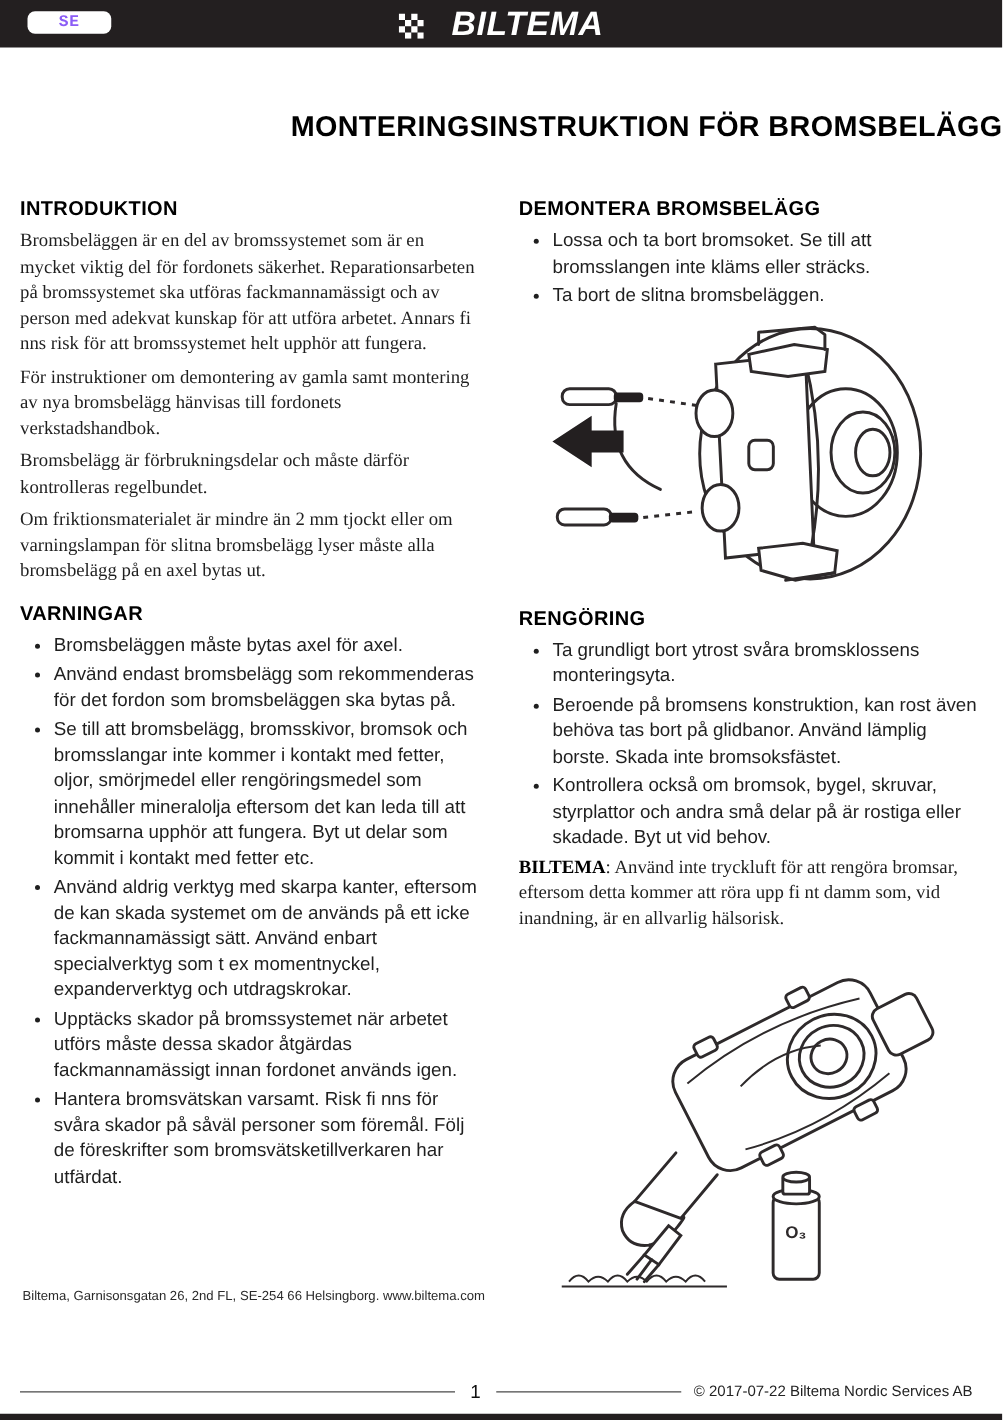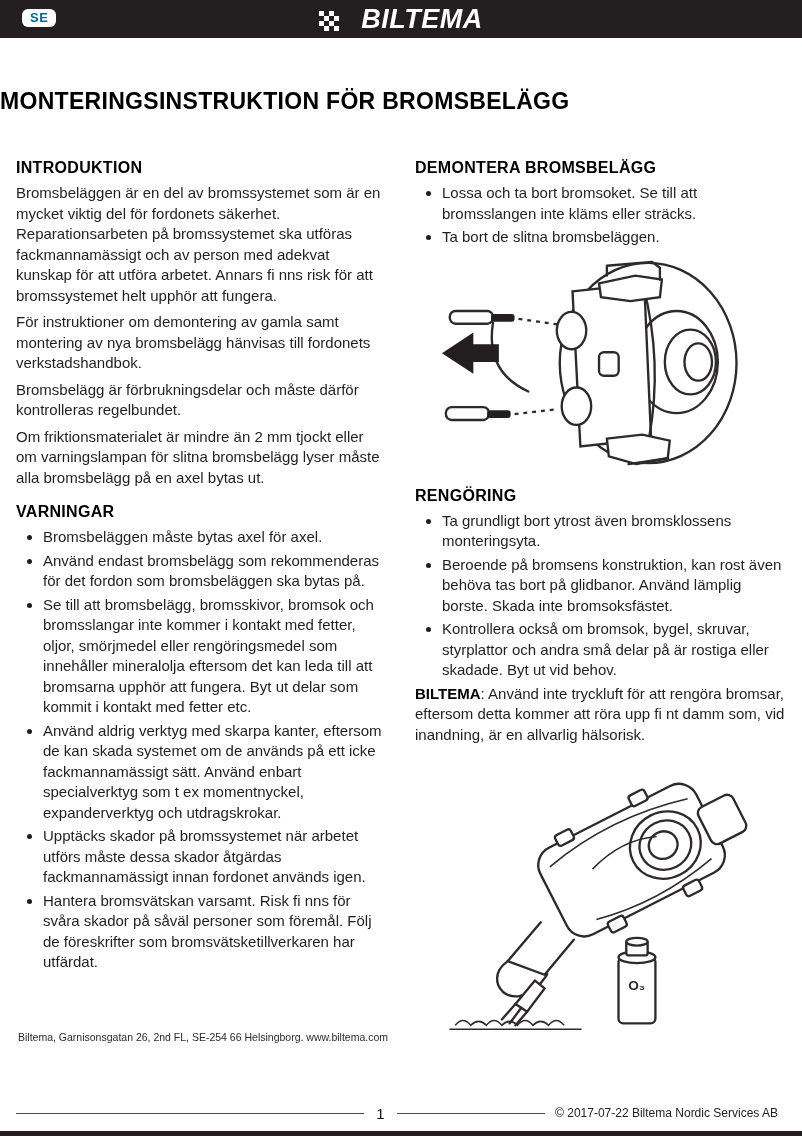--- a/index.html
+++ b/index.html
@@ -4,36 +4,36 @@
 <style>
   * { margin:0; padding:0; box-sizing:border-box; }
   html,body { background:#ffffff; }
   .page {
     position:relative; width:802px; height:1136px; background:#fff;
     font-family:"Liberation Sans", sans-serif; color:#1c1c1c; overflow:hidden;
   }
   
   .topbar { position:absolute; top:0; left:0; width:802px; height:38px; background:#231f20; }
   .se-badge {
-    position:absolute; left:22px; top:9px; background:#fff; color:#0369a1;
-    font-weight:bold; font-size:13px; line-height:18px; padding:0 8px;
-    border-radius:6px; letter-spacing:0.5px;
+    position:absolute; left:22px; top:9px; background:#fff; color:#8b5cf6;
+    font-weight:bold; font-size:13px; line-height:18px; padding:0 25px;
+    border-radius:6px; letter-spacing:0.5px;font-family:Liberation Mono, monospace;
   }
   .brand { position:absolute; top:4px; left:0; width:100%; display:flex; justify-content:center; align-items:center; gap:22px; }
   .brand-text { color:#fff; font-weight:bold; font-style:italic; font-size:27px; letter-spacing:0.5px; }
   .checker { display:block; }
   
-  .doc-title { position:absolute; top:88px; left:0; width:100%; text-align:left;
+  .doc-title { position:absolute; top:88px; left:0; width:100%; text-align:right;
     font-size:23px; font-weight:bold; color:#000; letter-spacing:0.3px; }
   
   .columns { position:absolute; top:158px; left:16px; width:770px; display:flex; gap:28px; }
   .col { width:374px; font-size:15px; line-height:20.5px; color:#1f1f1f; }
   .col h2 { font-size:16px; line-height:20px; color:#000; letter-spacing:0.3px; margin:0 0 5px 0; }
   .col .section { margin-bottom:14px; }
-  .col p { margin:0 0 6px 0; }
+  .col p { margin:0 0 6px 0;font-family:Liberation Serif, serif; }
   .col ul { margin:0; padding-left:27px; }
   .col ul li { margin:0 0 3px 0; }
   .warn-para { margin-top:2px; }
   .warn-para strong { color:#000; }
   .illustration { display:block; margin:6px auto 10px auto; }
   .ill2 { margin-top:14px; }
   
   .footer-address { position:absolute; left:18px; top:1031px; font-size:10.5px; color:#2a2a2a; }
   .footer-row { position:absolute; left:16px; top:1104px; width:772px; height:18px;
     display:flex; align-items:center; }
@@ -136,21 +136,21 @@
           <rect class="solid" x="54" y="159" width="24" height="8" rx="3"></rect>
           <line class="dash" x1="82" y1="163" x2="126" y2="158"></line>
 
           <polygon class="solid" points="8,101 40,80 40,92 66,92 66,110 40,110 40,122"></polygon>
         </svg>
       </div>
 
       <div class="section">
         <h2>RENGÖRING</h2>
         <ul>
-          <li>Ta grundligt bort ytrost även bromsklossens monteringsyta.</li>
+          <li>Ta grundligt bort ytrost svåra bromsklossens monteringsyta.</li>
           <li>Beroende på bromsens konstruktion, kan rost även behöva tas bort på glidbanor. Använd lämplig borste. Skada inte bromsoksfästet.</li>
           <li>Kontrollera också om bromsok, bygel, skruvar, styrplattor och andra små delar på är rostiga eller skadade. Byt ut vid behov.</li>
         </ul>
         <p class="warn-para"><strong>BILTEMA</strong><span>: Använd inte tryckluft för att rengöra bromsar, eftersom detta kommer att röra upp fi nt damm som, vid inandning, är en allvarlig hälsorisk.</span></p>
 
         <svg class="illustration ill2" width="350" height="276" viewBox="0 0 360 284">
 
           <g transform="rotate(-27 215 100)">
             <rect class="fillw" x="120" y="52" width="180" height="100" rx="20"></rect>
             <path class="thin" d="M132,70 Q210,52 290,72"></path>

